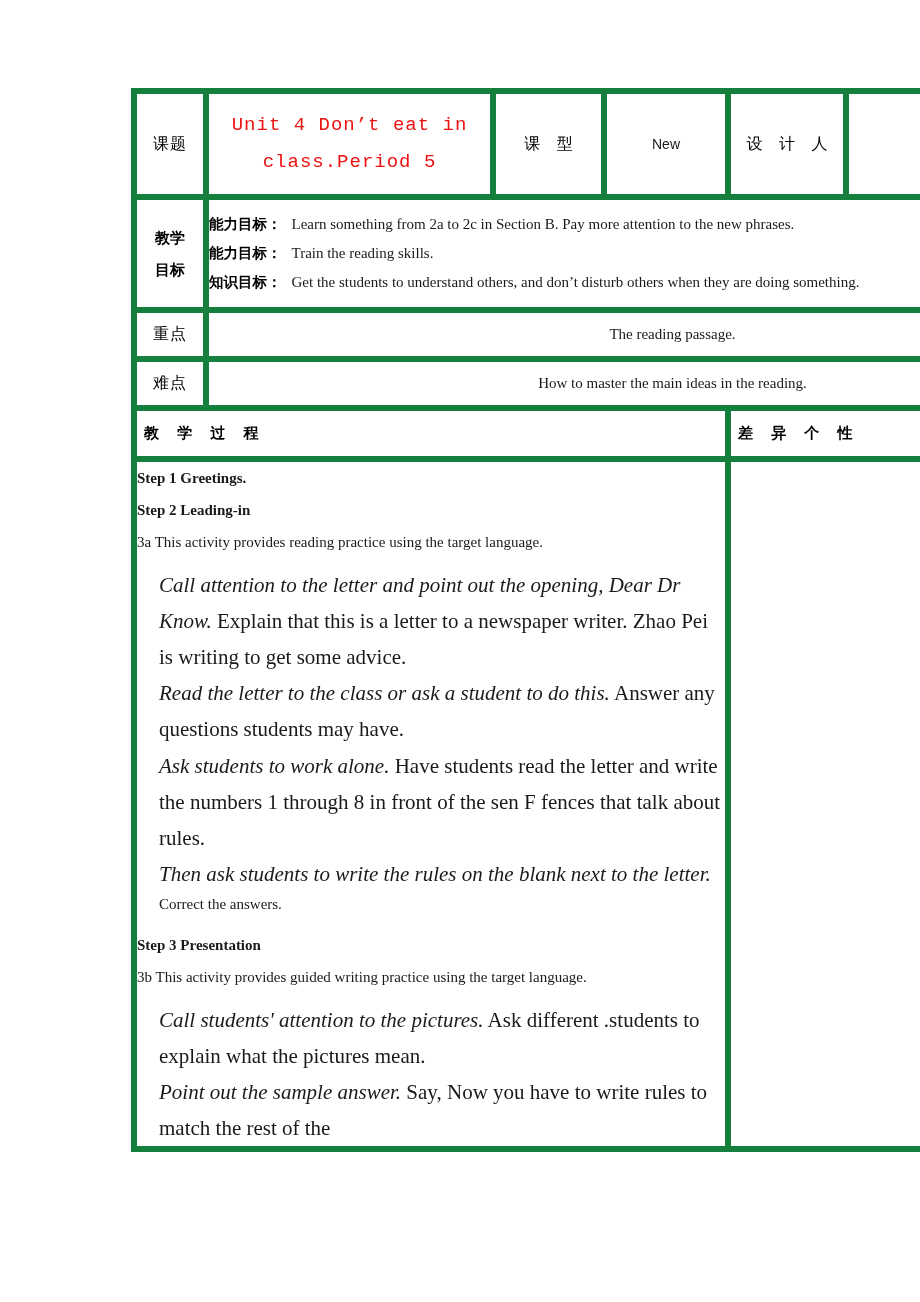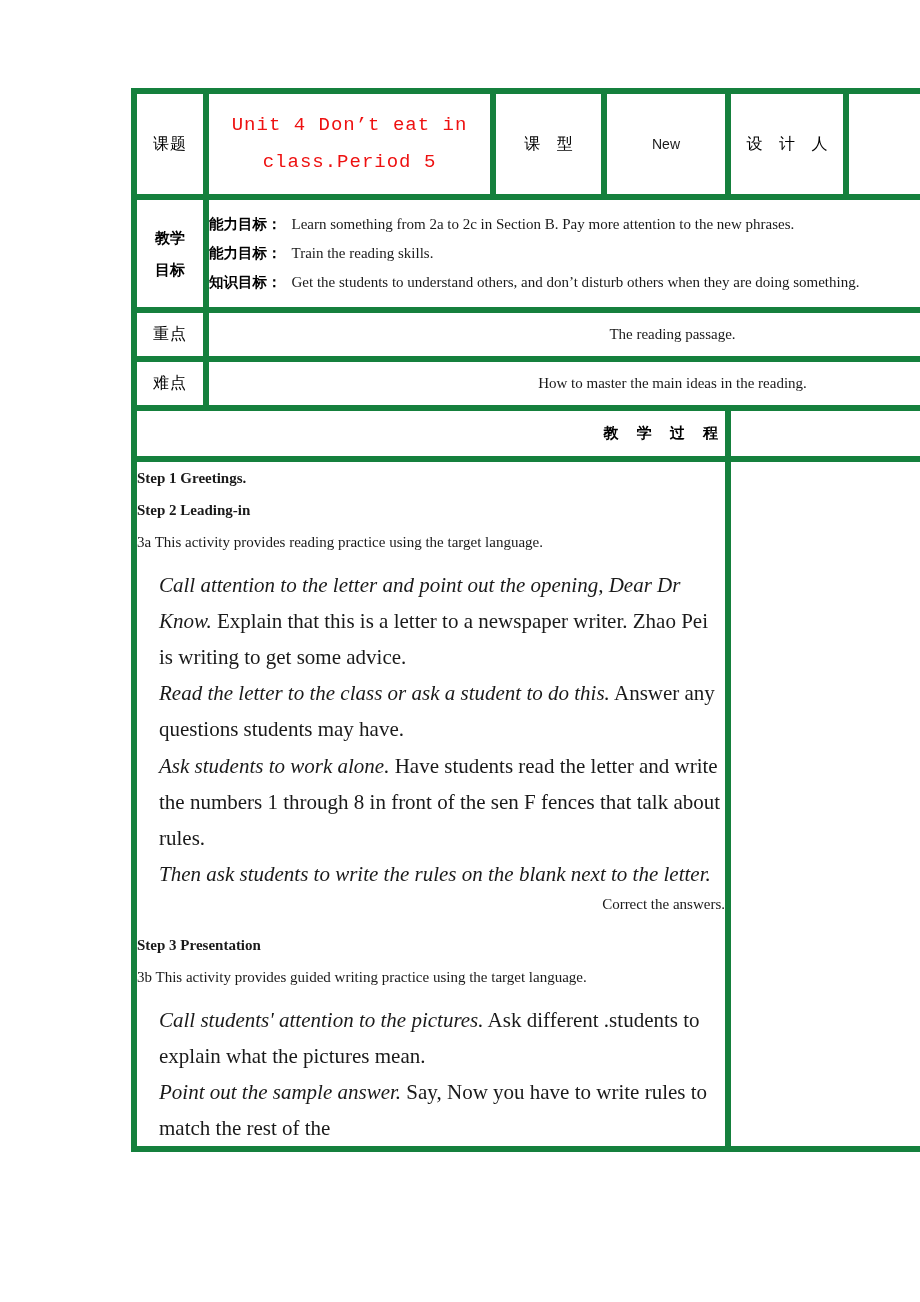--- a/index.html
+++ b/index.html
@@ -141,21 +141,21 @@
   #row-key td, #row-hard td { height: 43px; text-align: center; }
   .simple-body {
     padding: 0 6px 0 9px;
     font-size: 15px;
     font-family: "Liberation Serif", "DejaVu Serif", serif;
   }
 
   
   #row-process-head td { height: 45px; }
   .proc-head {
-    text-align: right;
+    text-align: left;
     font-family: "Liberation Sans", "DejaVu Sans", sans-serif;
     font-weight: 700;
     font-size: 15px;
     letter-spacing: 7px;
     text-indent: 7px;
     color: #000;
   }
 
   
   #row-process-body td { height: 483px; vertical-align: top; }
@@ -182,21 +182,20 @@
     font-size: 21px;
     line-height: 1.72;
     text-align: left;
   }
   .pb-para em { font-style: italic; }
   .pb-indent {
     margin: 0;
     padding-left: 22px;
     font-size: 15px;
     line-height: 1.72;
-    text-align: right;
   }
   .pb-gap-s { height: 11px; }
 
   
   .diff-col { position: relative; vertical-align: top; }
 </style>
 </head>
 <body>
 
 <div id="page">

